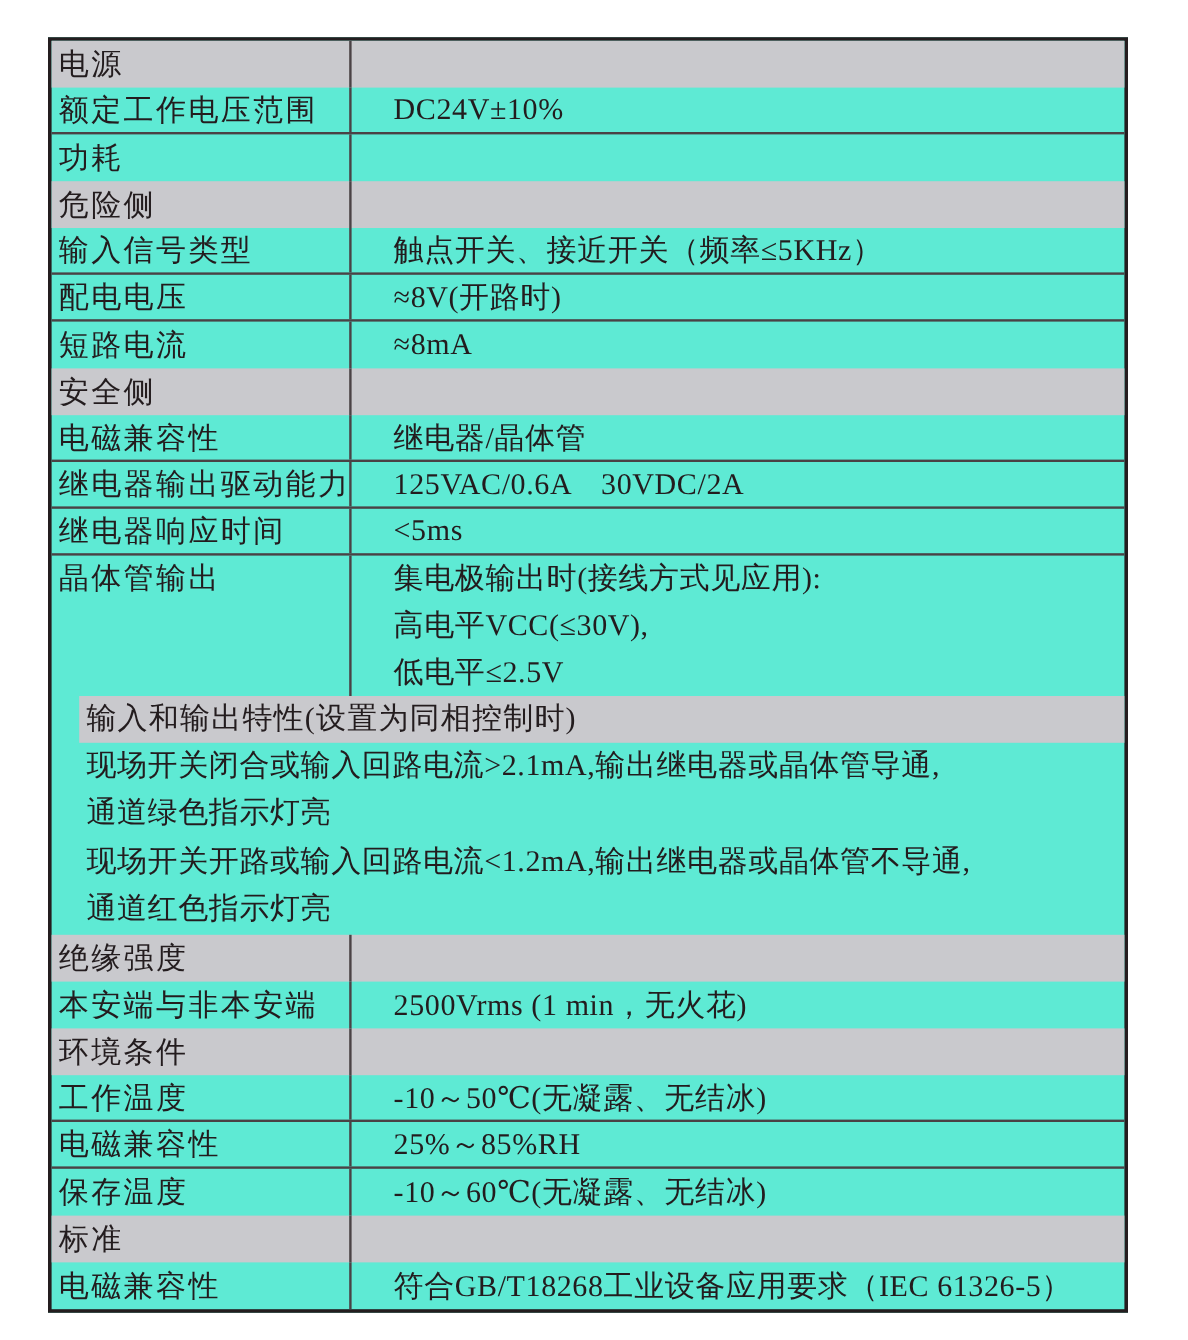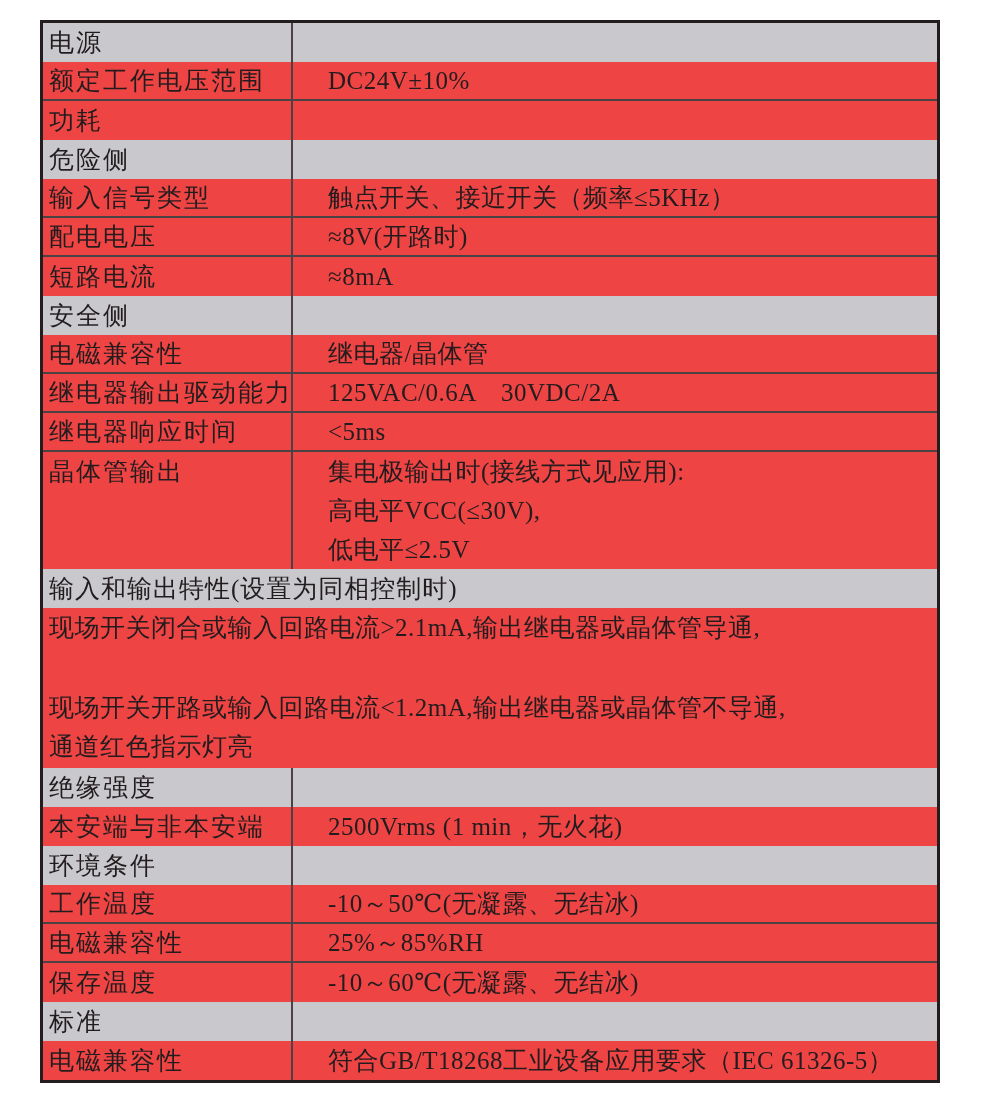--- a/index.html
+++ b/index.html
@@ -2,22 +2,22 @@
 <html><head>
 <meta charset="utf-8">
 <style>
   html,body{margin:0;padding:0;}
   body{
     width:990px;height:1117px;background:#ffffff;position:relative;
     font-family:"Liberation Serif","DejaVu Serif",serif;
     color:#231c1e;
   }
   .spec-table{
-    position:absolute;left:40px;top:20px;width:894px;
-    border:3px solid #241d1f;background:#ef4444;
+    position:absolute;left:40px;top:31px;width:894px;
+    border:3px solid #241d1f;background:#5eead4;
   }
   .row{display:flex;box-sizing:border-box;height:39px;}
   .row.line{border-bottom:2px solid #4a4245;}
   .row.h3{height:117px;}
   .section{background:#c9c9cd;}
   .cell-label{
     flex:0 0 250px;width:250px;box-sizing:border-box;
     border-right:2px solid #4a4245;
     display:flex;align-items:center;
     padding-left:6px;font-size:25px;letter-spacing:2px;
@@ -26,21 +26,21 @@
   .cell-value{
     flex:1;display:flex;align-items:center;
     padding-left:7px;font-size:25px;letter-spacing:0.5px;
     white-space:nowrap;overflow:hidden;margin-left:28px;
   }
   .row.h3 .cell-label{align-items:flex-start;line-height:39px;}
   .cell-value.multi{display:block;line-height:39px;}
   .full-row{
     display:block;box-sizing:border-box;height:80px;
     padding-left:6px;font-size:25px;line-height:39px;letter-spacing:0.5px;
-    white-space:nowrap;overflow:hidden;
+    white-space:nowrap;overflow:hidden;margin-left:23px;
   }
   .full-row.section-title{height:39px;letter-spacing:1px;}
   .fline{height:39px;}
 </style>
 </head>
 <body>
 
 <div class="spec-table">
 
   <div class="row section">
@@ -103,20 +103,21 @@
       <div class="fline">集电极输出时(接线方式见应用):</div>
       <div class="fline">高电平VCC(≤30V),</div>
       <div class="fline">低电平≤2.5V</div>
     </div>
   </div>
 
   <div class="full-row section section-title">输入和输出特性(设置为同相控制时)</div>
 
   <div class="full-row line">
     <div class="fline">现场开关闭合或输入回路电流&gt;2.1mA,输出继电器或晶体管导通,</div>
+    <div class="fline">通道绿色指示灯亮</div>
   </div>
 
   <div class="full-row">
     <div class="fline">现场开关开路或输入回路电流&lt;1.2mA,输出继电器或晶体管不导通,</div>
     <div class="fline">通道红色指示灯亮</div>
   </div>
 
   <div class="row section">
     <div class="cell-label">绝缘强度</div>
     <div class="cell-value"></div>

